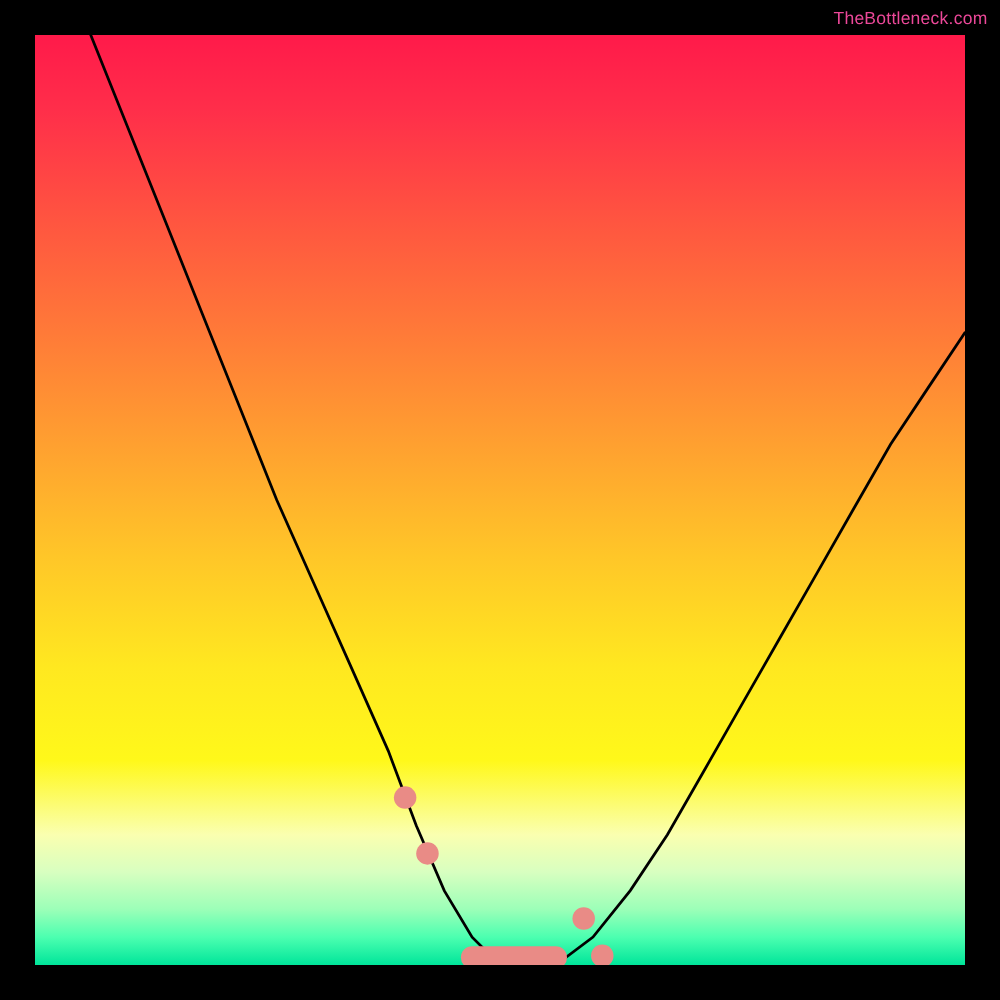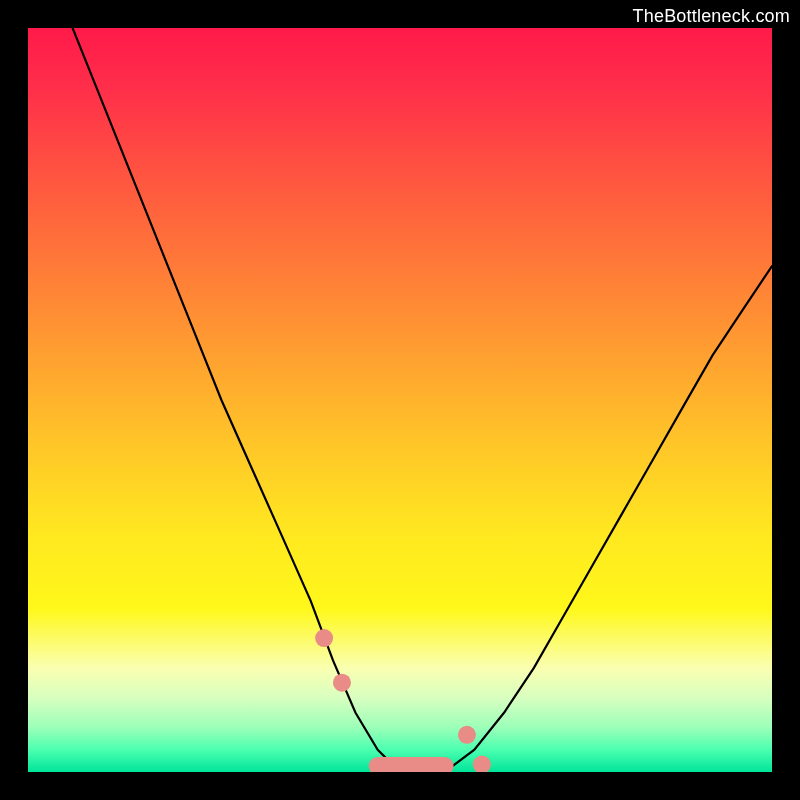--- a/index.html
+++ b/index.html
@@ -35,22 +35,22 @@
       #9cffb8 94%,
       #4cffb0 97%,
       #00e59a 100%
     );
   }
   .watermark {
     position: absolute;
     top: 6px;
     right: 10px;
     font-family: Arial, Helvetica, sans-serif;
-    font-size: 18px;
-    color: #ffffff;
+    font-size: 14px;
+    color: #ec4899;
     font-weight: 500;
     letter-spacing: 0.2px;
   }
   svg.curve {
     position: absolute;
     inset: 0;
     width: 100%;
     height: 100%;
   }
 </style>

